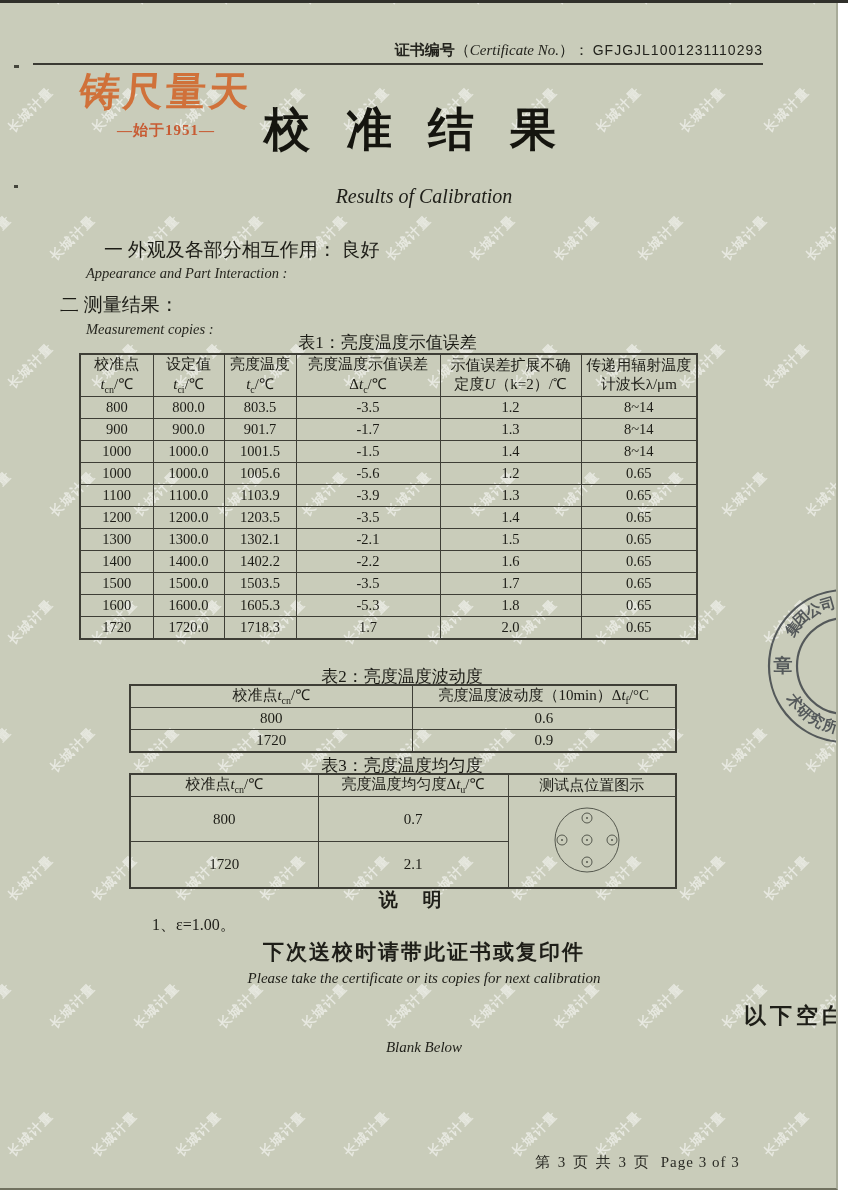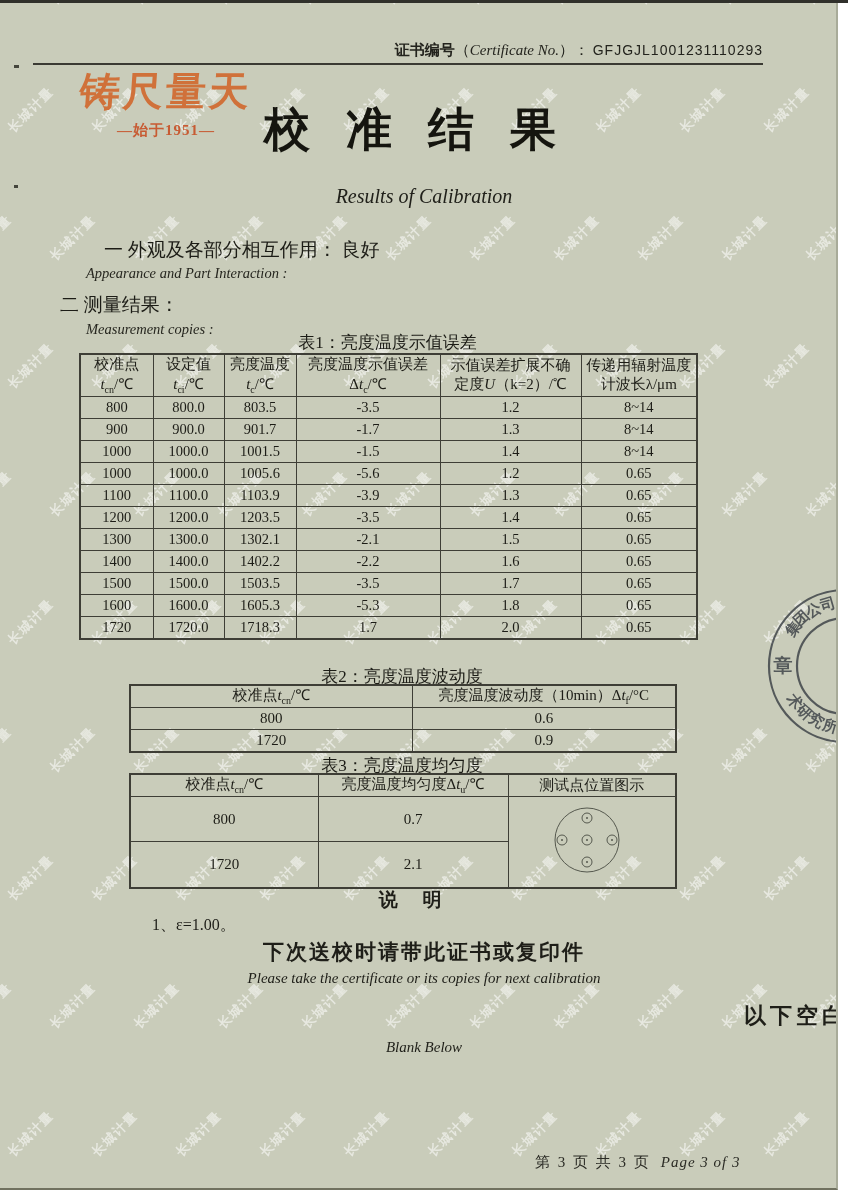--- a/index.html
+++ b/index.html
@@ -46,21 +46,21 @@
   .t3 .tall td{height:43px;}
   .diagram-cell{padding:0;}
 
   .note-h{left:0;top:884px;width:830px;text-align:center;font-size:19px;font-weight:bold;letter-spacing:10px;}
   .note-1{left:152px;top:912px;font-size:16px;}
   .remind{left:0;top:935px;width:848px;text-align:center;font-size:21px;font-weight:bold;letter-spacing:2px;}
   .remind-en{left:0;top:967px;width:848px;text-align:center;font-style:italic;font-size:15px;}
   .blank{left:0;top:998px;width:848px;text-align:right;font-size:22px;font-weight:bold;letter-spacing:4px;}
   .blank-en{left:0;top:1036px;width:848px;text-align:center;font-style:italic;font-size:15px;}
   .footer{left:535px;top:1150px;font-size:15px;letter-spacing:2px;color:#2a2a24;}
-  .footer .en{letter-spacing:1px;margin-left:10px;font-style:italic;}
+  .footer .en{letter-spacing:1px;margin-left:10px;}
 
   .stamp{left:736px;top:566px;z-index:3;opacity:0.82;}
 </style>
 </head>
 <body>
 
 <div class="scan">
   <div class="edge-top"></div>
   <div class="page">
 

